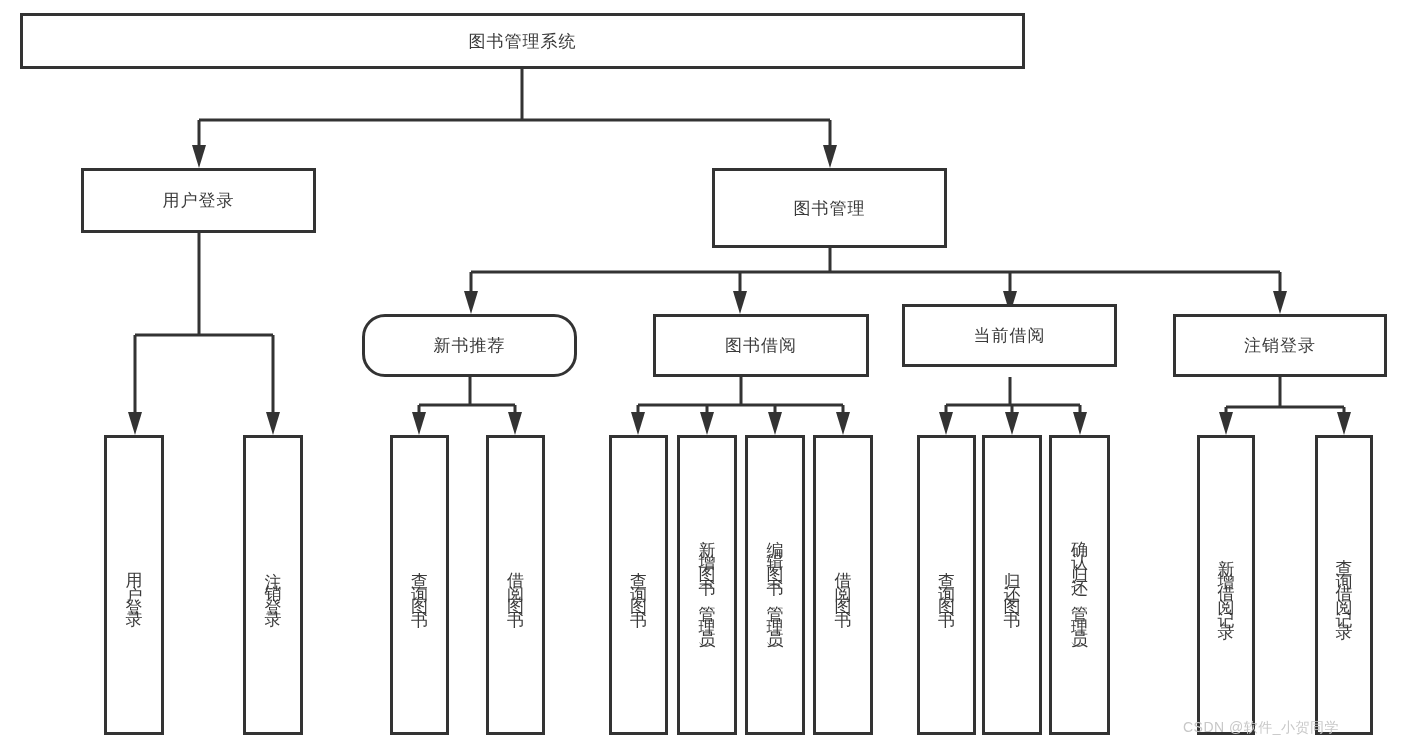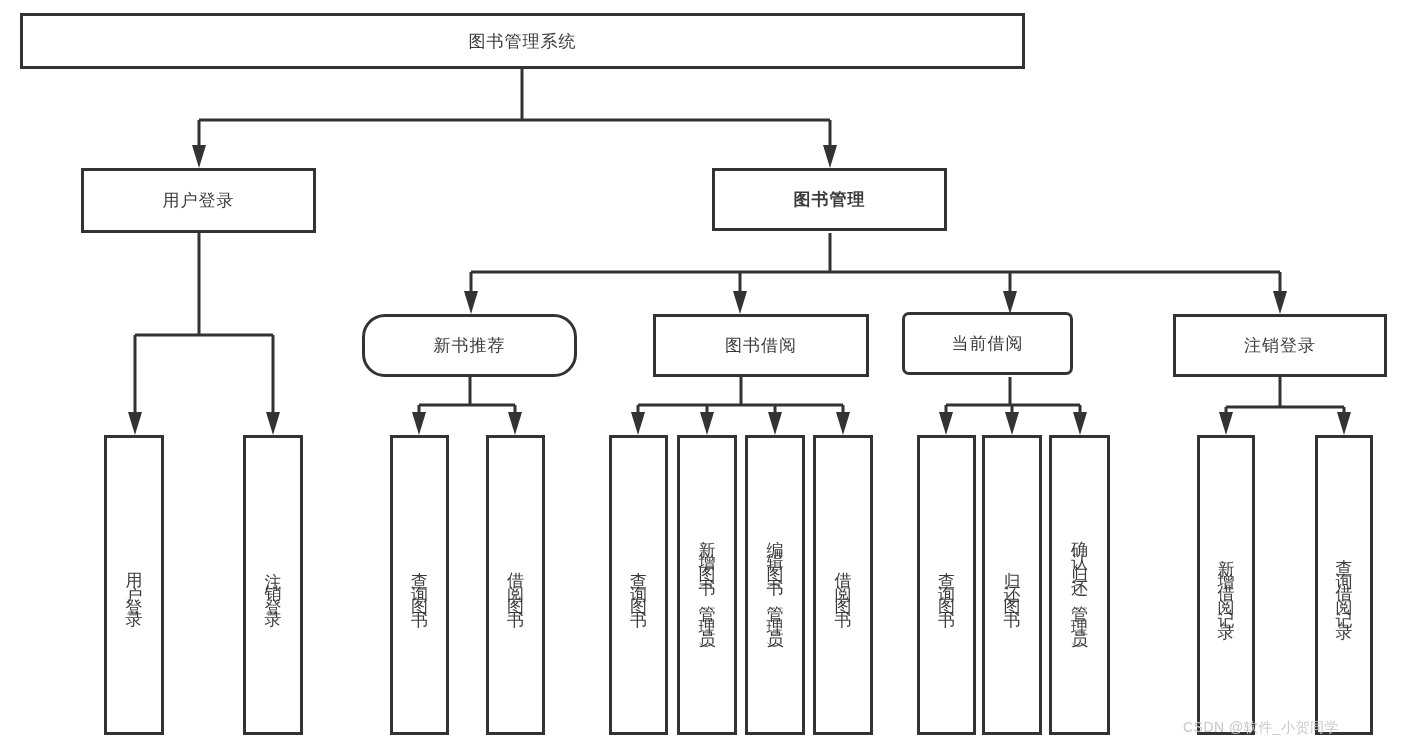--- a/index.html
+++ b/index.html
@@ -97,25 +97,25 @@
     <g>
       <path d="M1280 377 V407 M1226 407 H1344 M1226 407 V414 M1344 407 V414"></path>
       <polygon points="1219,412 1233,412 1226,435"></polygon>
       <polygon points="1337,412 1351,412 1344,435"></polygon>
     </g>
   </svg>
 
   <div class="node node-h" style="left:20px; top:13px; width:1005px; height:56px;">图书管理系统</div>
 
   <div class="node node-h" style="left:81px; top:168px; width:235px; height:65px;">用户登录</div>
-  <div class="node node-h" style="left:712px; top:168px; width:235px; height:63px;font-weight:bold;">图书管理</div>
+  <div class="node node-h" style="left:712px; top:168px; width:235px; height:80px;">图书管理</div>
 
   <div class="node node-h" style="left:362px; top:314px; width:215px; height:63px;border-radius:23px;">新书推荐</div>
   <div class="node node-h" style="left:653px; top:314px; width:216px; height:63px;">图书借阅</div>
-  <div class="node node-h" style="left:902px; top:312px; width:171px; height:63px;border-radius:7px;">当前借阅</div>
+  <div class="node node-h" style="left:902px; top:304px; width:215px; height:63px;">当前借阅</div>
   <div class="node node-h" style="left:1173px; top:314px; width:214px; height:63px;">注销登录</div>
 
   <div class="node node-v" style="left:104px; top:435px; width:60px; height:300px;">用户登录</div>
   <div class="node node-v" style="left:243px; top:435px; width:60px; height:300px;">注销登录</div>
 
   <div class="node node-v" style="left:390px; top:435px; width:59px; height:300px;">查询图书</div>
   <div class="node node-v" style="left:486px; top:435px; width:59px; height:300px;">借阅图书</div>
 
   <div class="node node-v" style="left:609px; top:435px; width:59px; height:300px;">查询图书</div>
   <div class="node node-v" style="left:677px; top:435px; width:60px; height:300px;">新增图书（管理员）</div>

